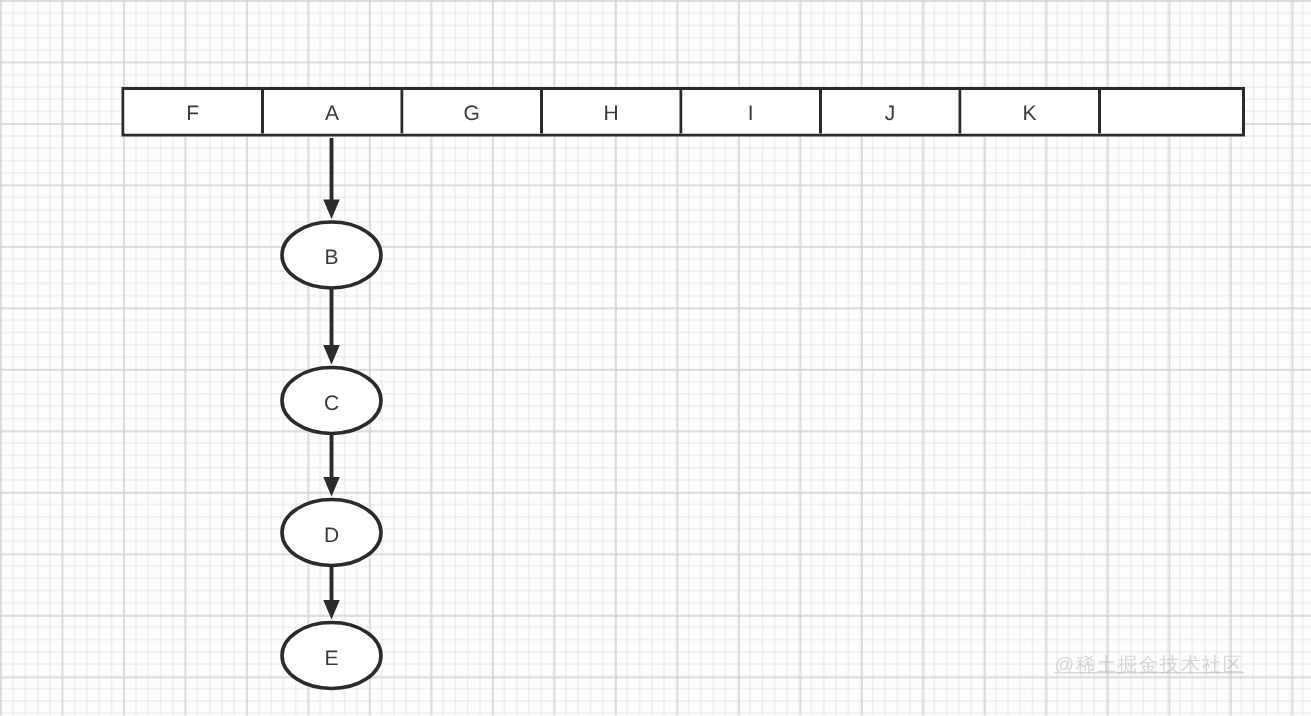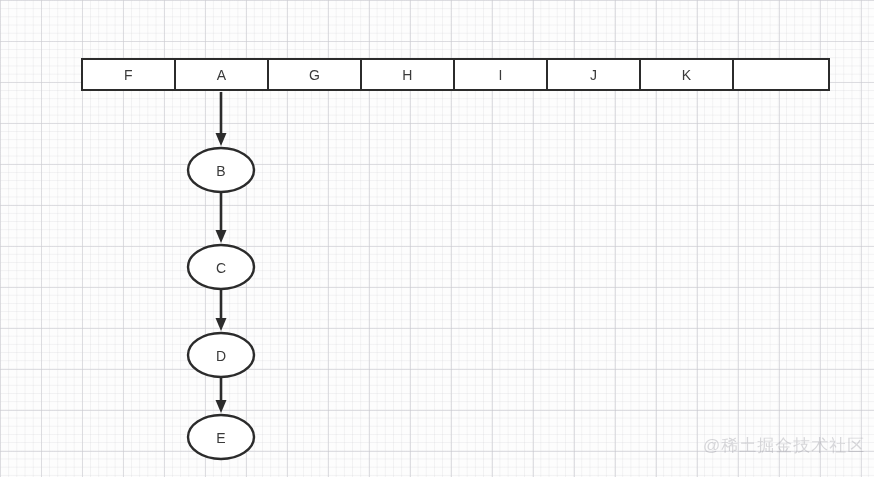--- a/index.html
+++ b/index.html
@@ -101,23 +101,24 @@
   #wm-csdn {
     left: 672px;
     top: 440px;
     font-size: 19px;
     color: rgba(120,120,130,0.40);
     letter-spacing: 0.5px;
   }
   #wm-juejin {
     left: 703px;
     top: 434px;
-    font-size: 17px;
+    font-size: 13px;
     color: rgba(140,140,150,0.33);
     letter-spacing: 1px;
+    text-decoration: underline;
   }
 </style>
 </head>
 <body>
 
 <div id="canvas">
 
   <div class="array-row">
     <div class="array-cell">
         <span>F</span>

